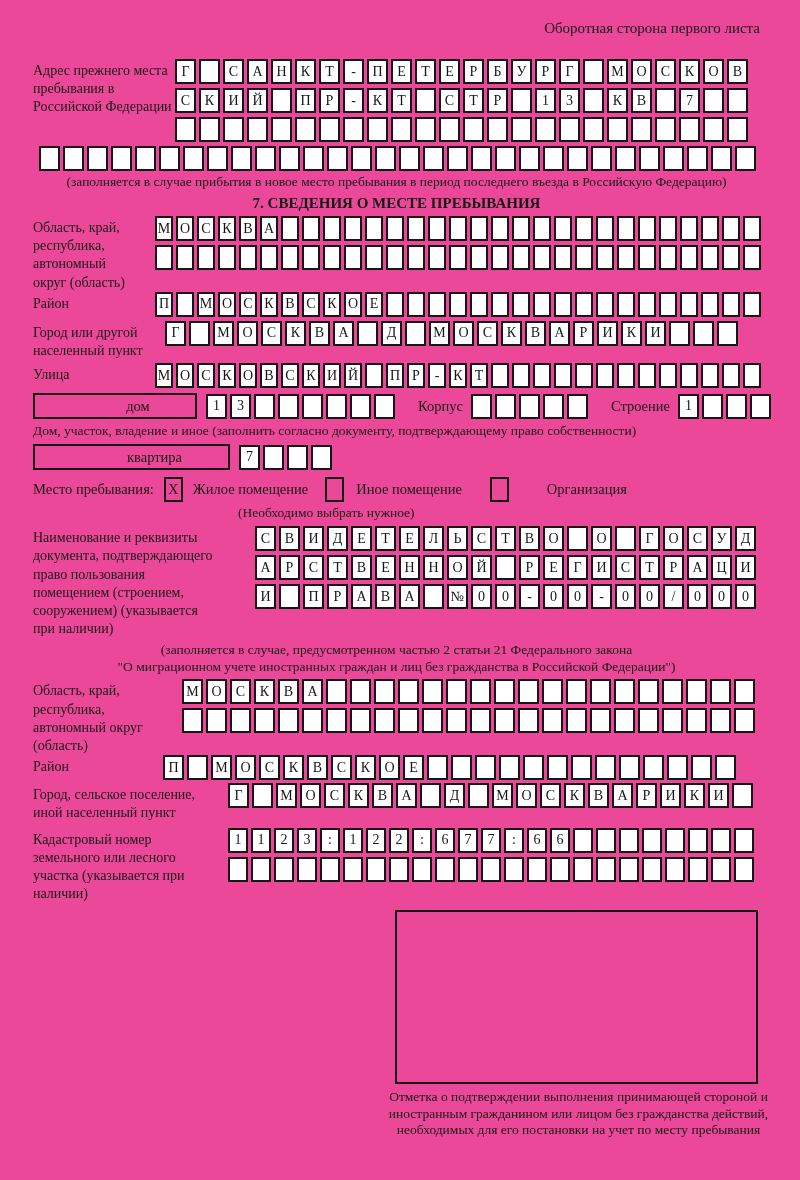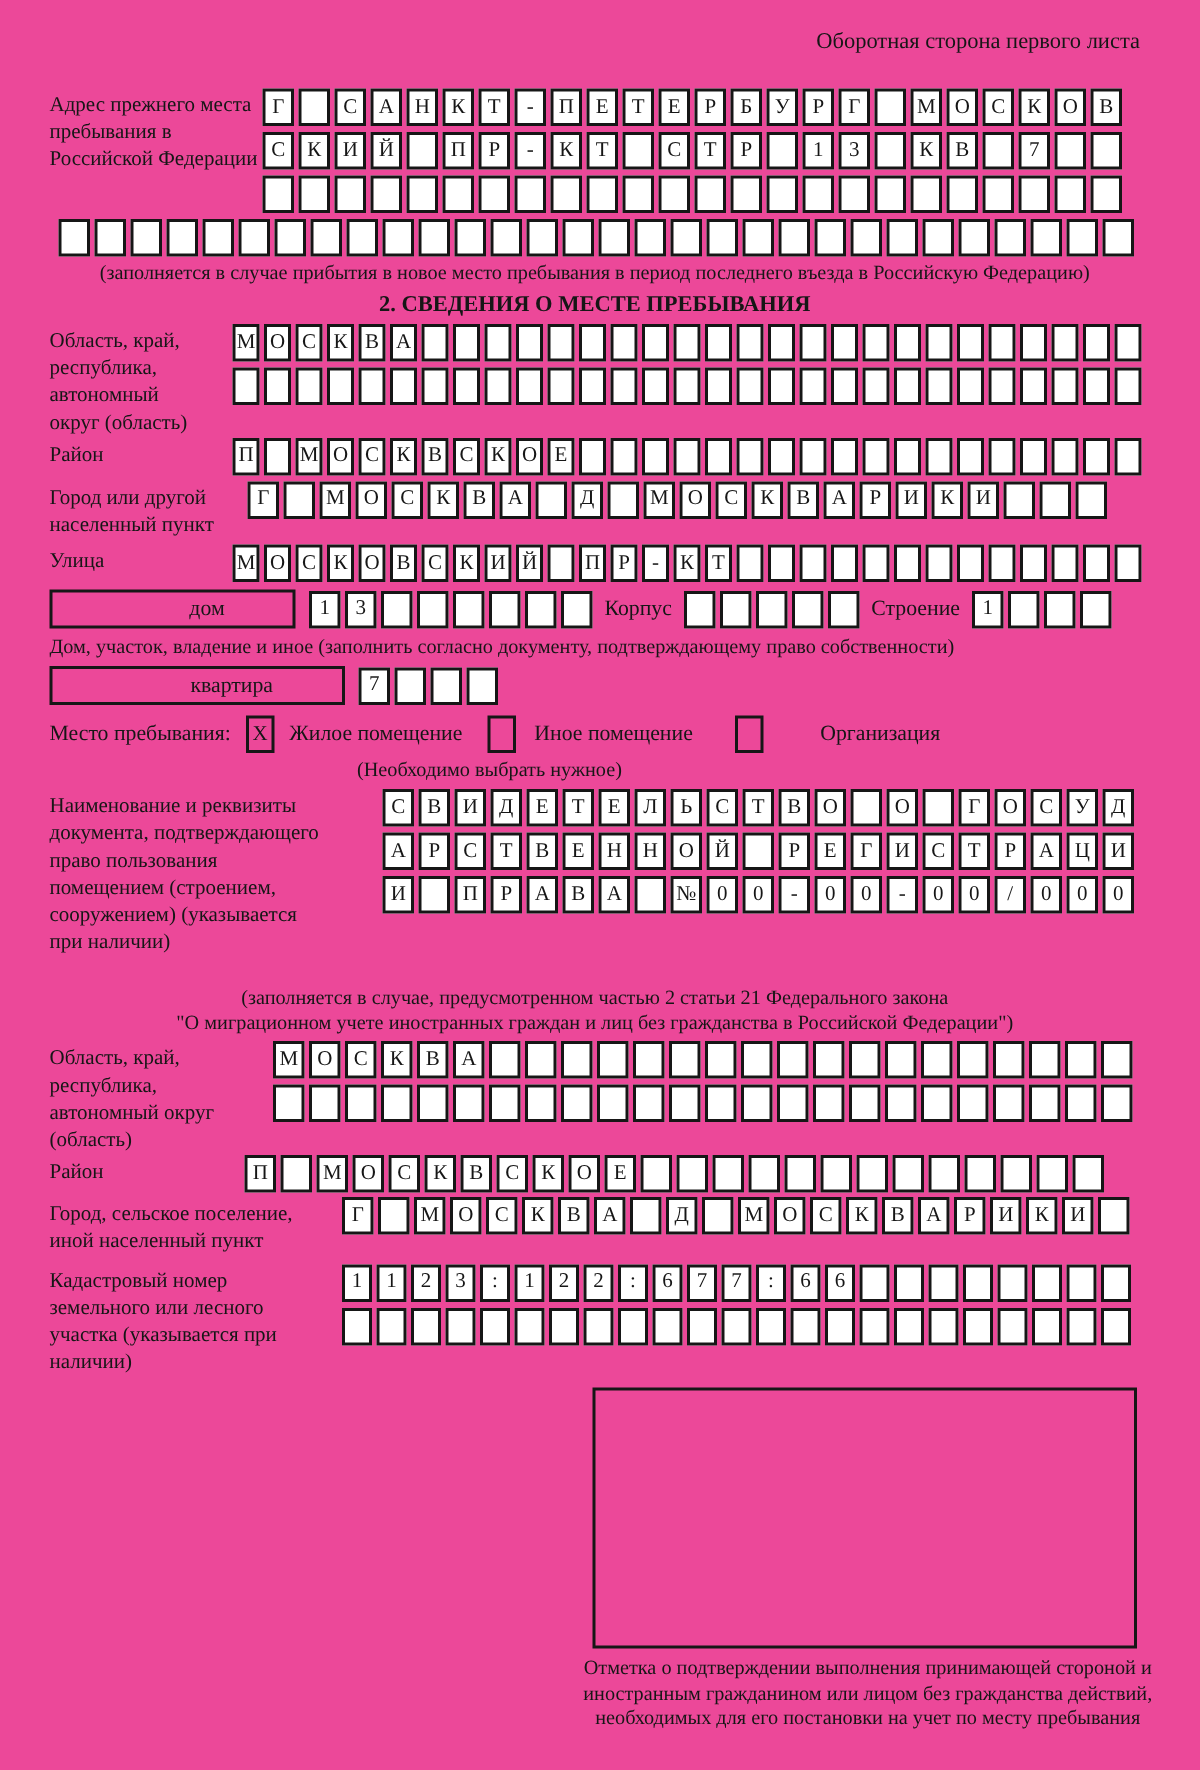--- a/index.html
+++ b/index.html
@@ -32,21 +32,21 @@
   .center{text-align:center;}
   .mt3{margin-top:3px}.mt4{margin-top:4px}.mt5{margin-top:5px}
 
   .sec-title{font-size:15px;font-weight:bold;text-align:center;margin-top:5px;}
 
   .inline-row{display:flex;align-items:center;margin-top:5px;}
   .wide-box{display:inline-flex;flex:none;align-items:center;justify-content:center;
             height:26px;border:2px solid #161616;font-size:14.5px;padding-left:46px;}
   .house-box{width:164px;margin-right:9px;}
   .apt-box{width:197px;margin-right:9px;}
-  .small-lab{font-size:14.5px;padding:0 8px 0 8px;}
+  .small-lab{font-size:14.5px;padding:0 8px 0 23px;}
 
   .stay-row{display:flex;align-items:center;margin-top:7px;font-size:14.5px;}
   .cb{display:inline-flex;flex:none;align-items:center;justify-content:center;
       width:19px;height:25px;border:2px solid #161616;font-size:14px;}
   .stay-note{font-size:13.5px;padding-left:205px;margin-top:3px;}
 
   .fact-sub{font-size:13.5px;line-height:17px;text-align:center;}
 
   .stamp-box{width:363px;height:174px;border:2px solid #161616;margin-left:362px;margin-top:7px;}
   .stamp-cap{width:395px;margin-left:348px;margin-top:5px;font-size:13.5px;line-height:16.5px;text-align:center;}
@@ -168,21 +168,21 @@
       <span class="cell"></span>
       <span class="cell"></span>
       <span class="cell"></span>
       <span class="cell"></span>
       <span class="cell"></span>
       <span class="cell"></span>
       <span class="cell"></span>
     </div>
   <div class="caption center mt3">(заполняется в случае прибытия в новое место пребывания в период последнего въезда в Российскую Федерацию)</div>
 
-  <div class="sec-title">2. СВЕДЕНИЯ О МЕСТЕ ПРЕБЫВАНИЯ</div>
+  <div class="sec-title">7. СВЕДЕНИЯ О МЕСТЕ ПРЕБЫВАНИЯ</div>
 
   <div class="field w122 mt4">
     <div class="f-label">Область, край, республика, автономный округ (область)</div>
     <div class="cells-col">
       <div class="crow narrow">
           <span class="cell">М</span>
           <span class="cell">О</span>
           <span class="cell">С</span>
           <span class="cell">К</span>
           <span class="cell">В</span>
@@ -464,21 +464,21 @@
           <span class="cell">0</span>
           <span class="cell">0</span>
           <span class="cell">/</span>
           <span class="cell">0</span>
           <span class="cell">0</span>
           <span class="cell">0</span>
         </div>
     </div>
   </div>
 
-  <div class="fact-sub" style="margin-top:18px">(заполняется в случае, предусмотренном частью 2 статьи 21 Федерального закона</div>
+  <div class="fact-sub" style="margin-top:3px">(заполняется в случае, предусмотренном частью 2 статьи 21 Федерального закона</div>
   <div class="fact-sub">"О миграционном учете иностранных граждан и лиц без гражданства в Российской Федерации")</div>
 
   <div class="field w149 mt4">
     <div class="f-label">Область, край, республика, автономный округ (область)</div>
     <div class="cells-col">
       <div class="crow">
           <span class="cell">М</span>
           <span class="cell">О</span>
           <span class="cell">С</span>
           <span class="cell">К</span>

